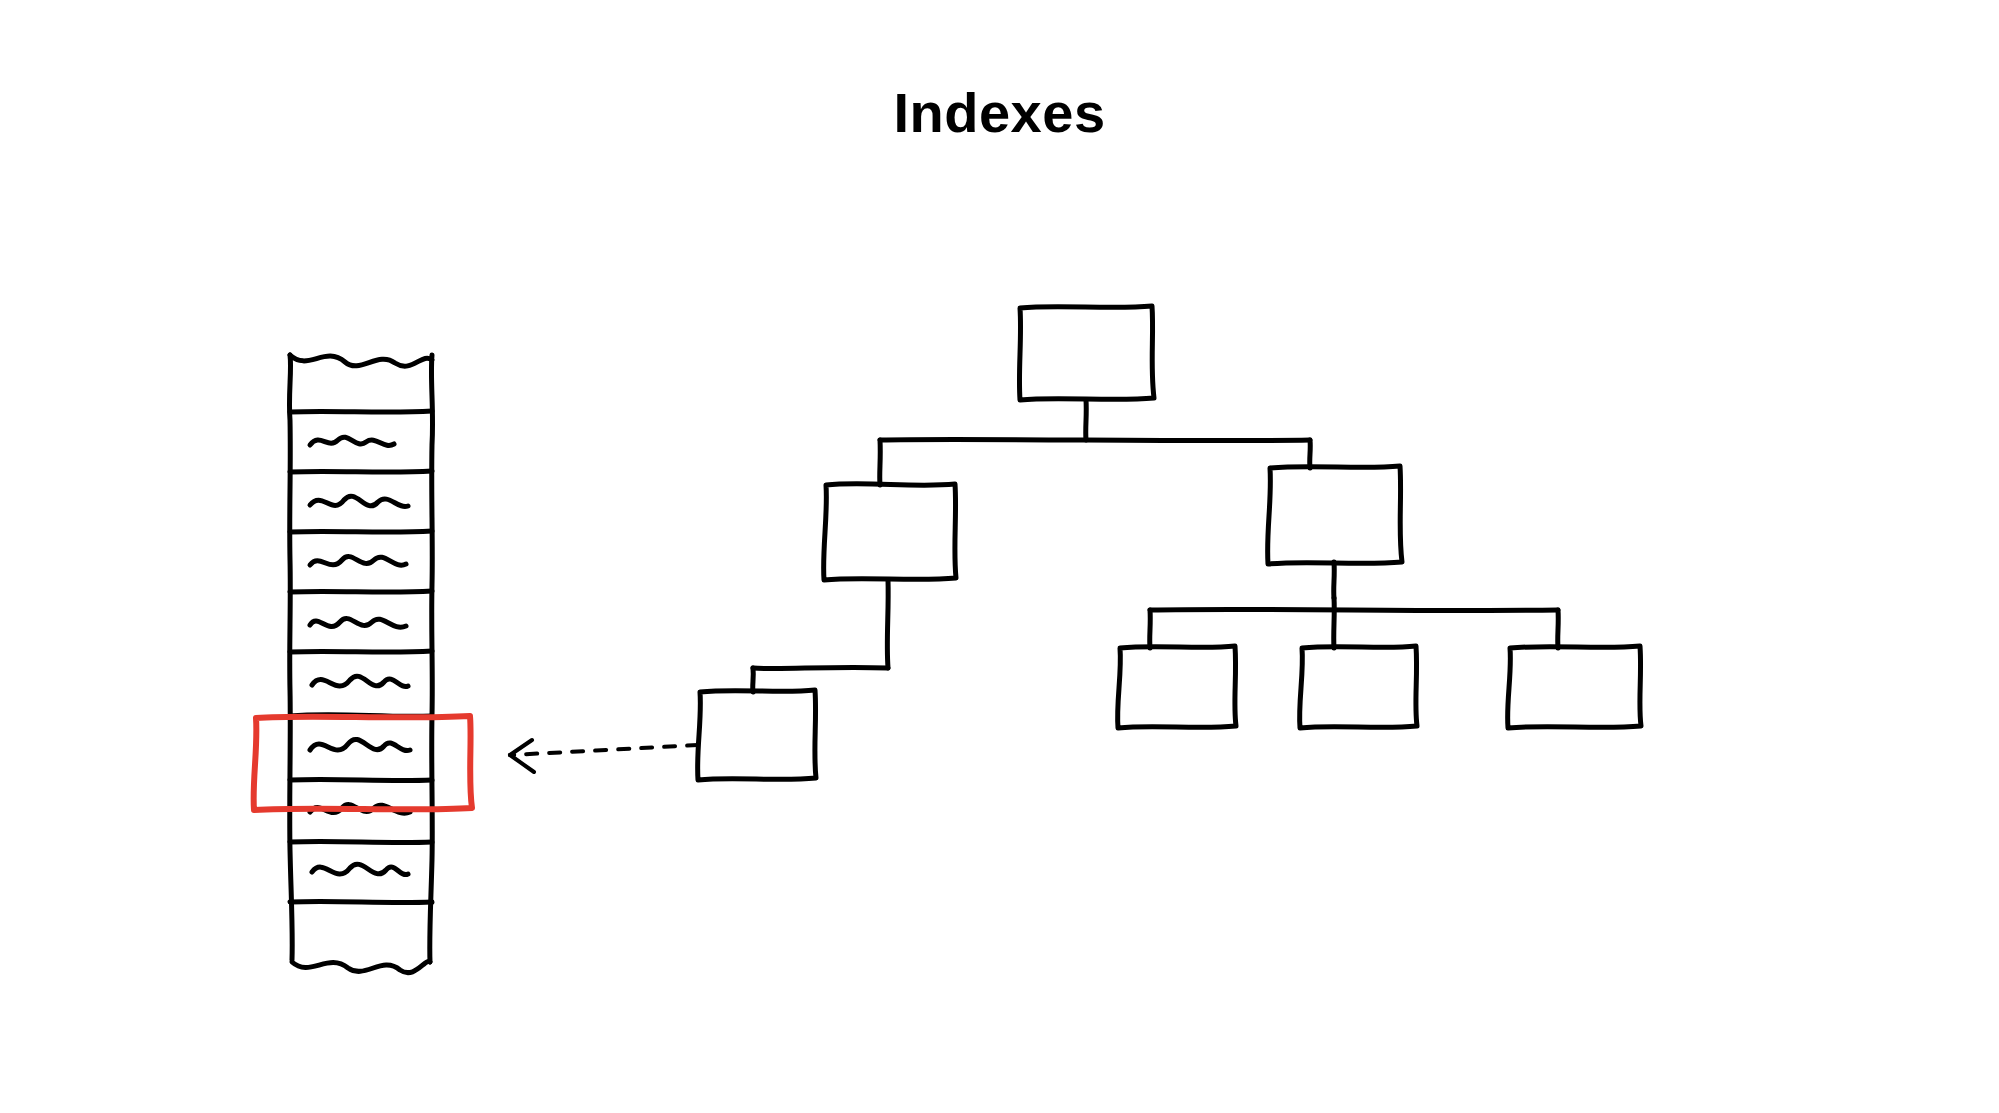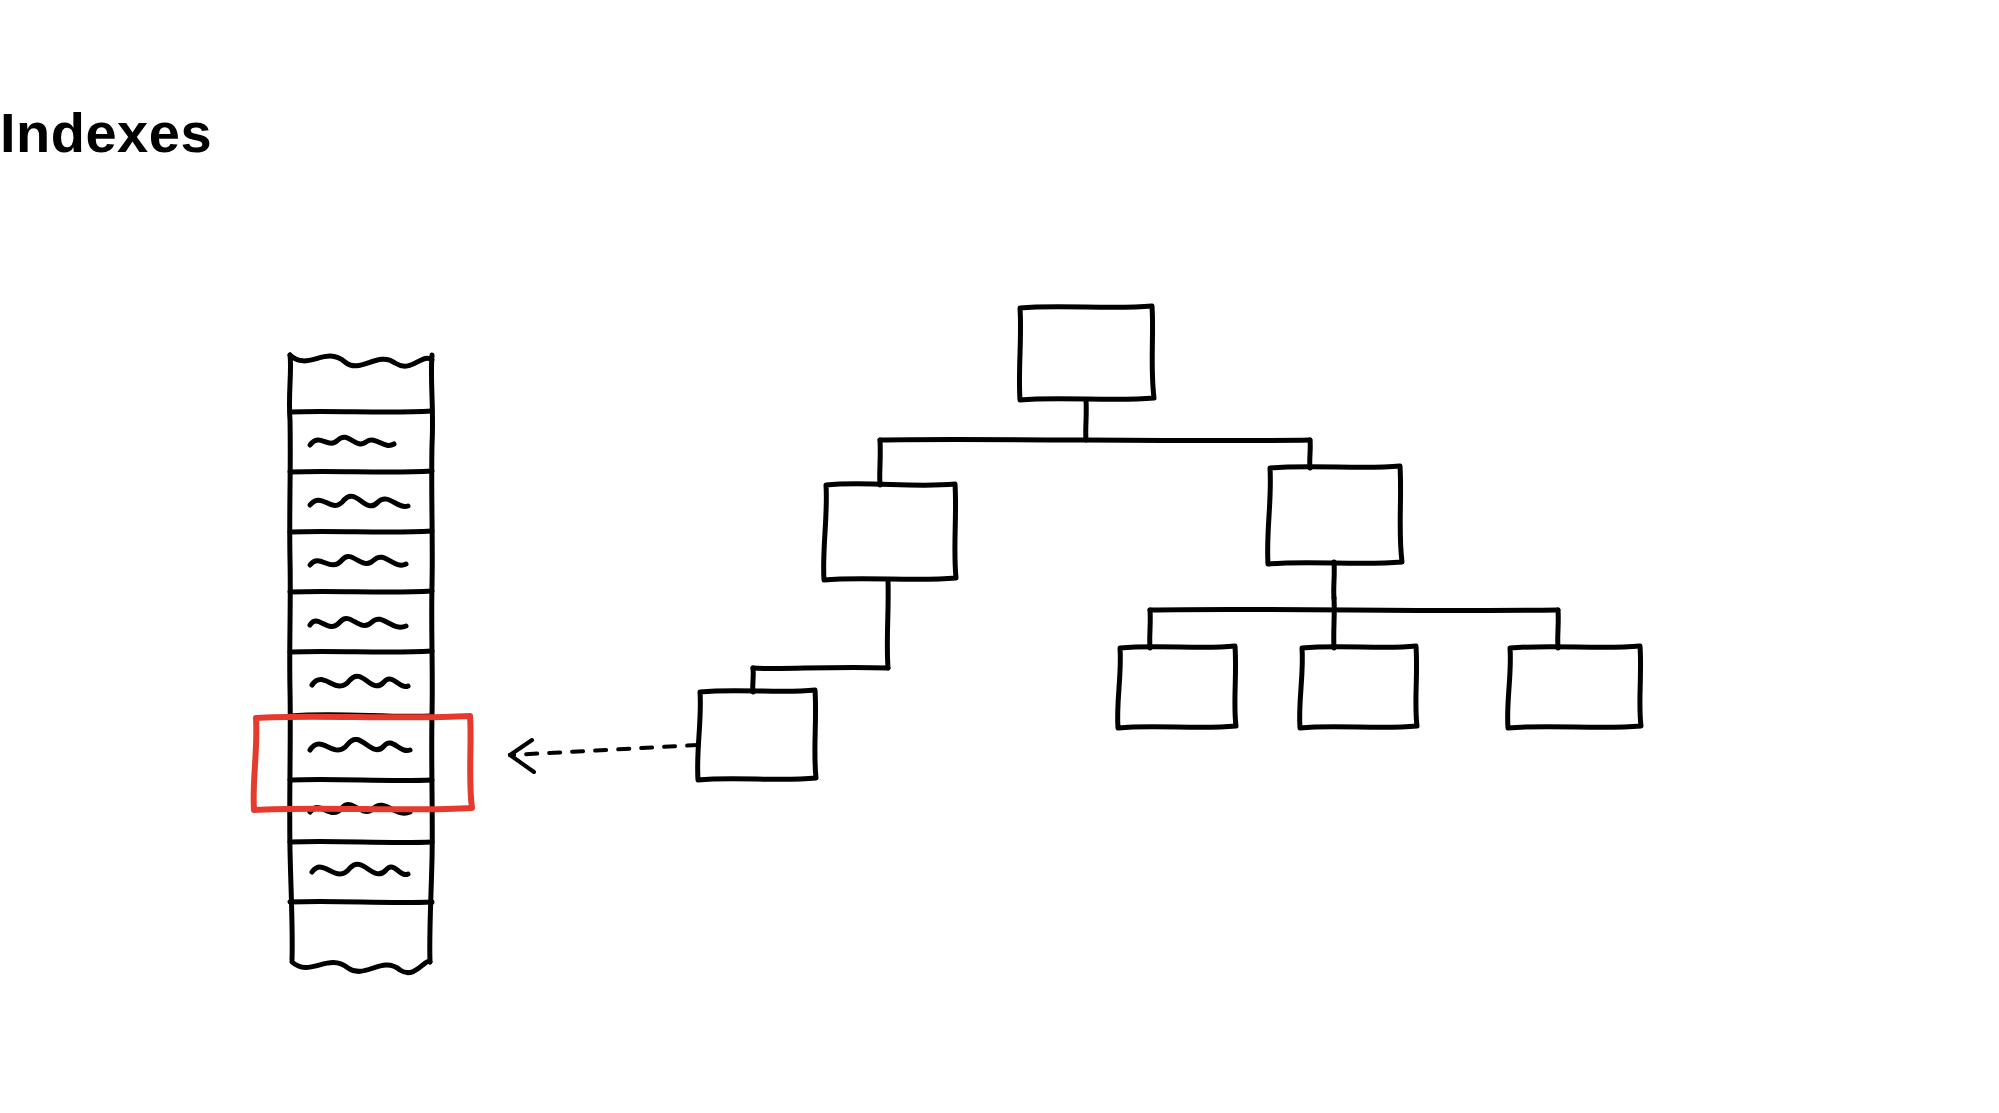--- a/index.html
+++ b/index.html
@@ -14,26 +14,25 @@
     position: relative;
     width: 1999px;
     height: 1113px;
     background: #ffffff;
   }
   .title {
     position: absolute;
     top: 80px;
     left: 0;
     width: 1999px;
-    text-align: left;
+    text-align: center;
     font-size: 56px;
     font-weight: 700;
     color: #000;
     letter-spacing: 0.5px;
-    margin-top: 20px;
   }
   svg {
     position: absolute;
     top: 0;
     left: 0;
   }
 </style>
 </head>
 <body>
 

